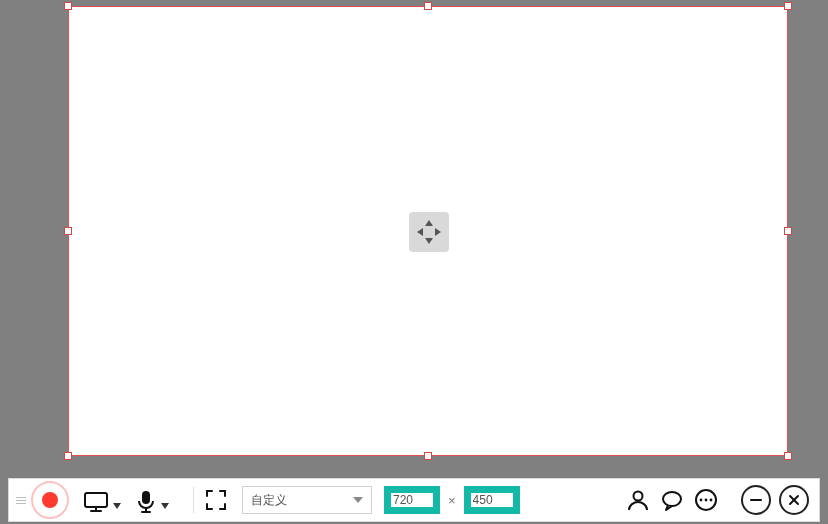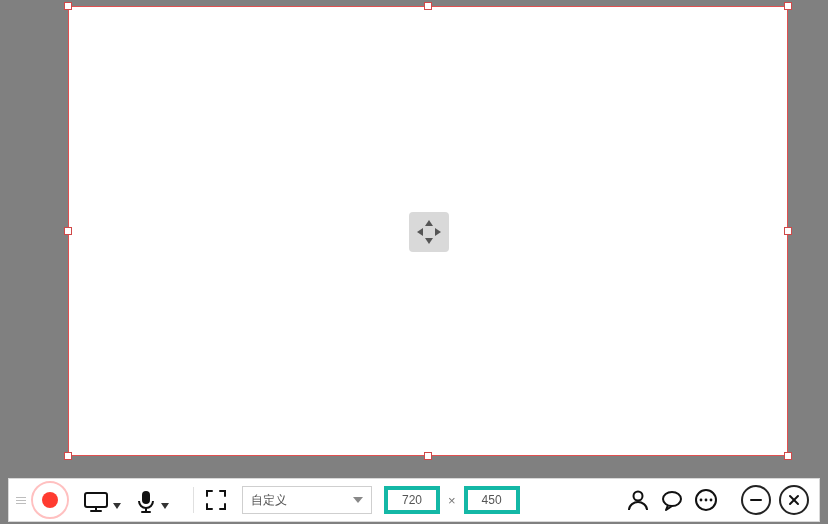--- a/index.html
+++ b/index.html
@@ -125,25 +125,24 @@
     padding: 0 8px;
     font-size: 12px;
     color: #555;
     cursor: pointer;
     justify-content: space-between;
     margin-right: 12px;
   }
   .dim-input {
     width: 56px;
     height: 28px;
-    border: 4px solid #14b8a6;
+    border: 7px solid #14b8a6;
     box-sizing: border-box;
     font-size: 12px;
     color: #555;
-    text-align: center;
     outline: none;
   }
   .times {
     font-size: 13px;
     color: #777;
     margin: 0 8px;
   }
   .spacer { flex: 1; }
   .tool-icon {
     width: 30px;

